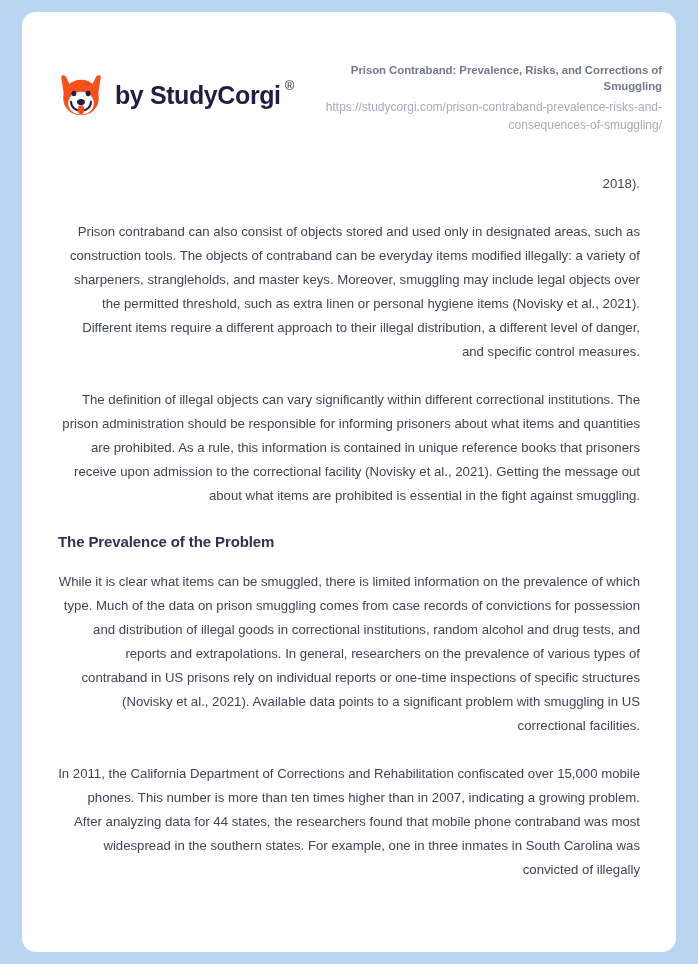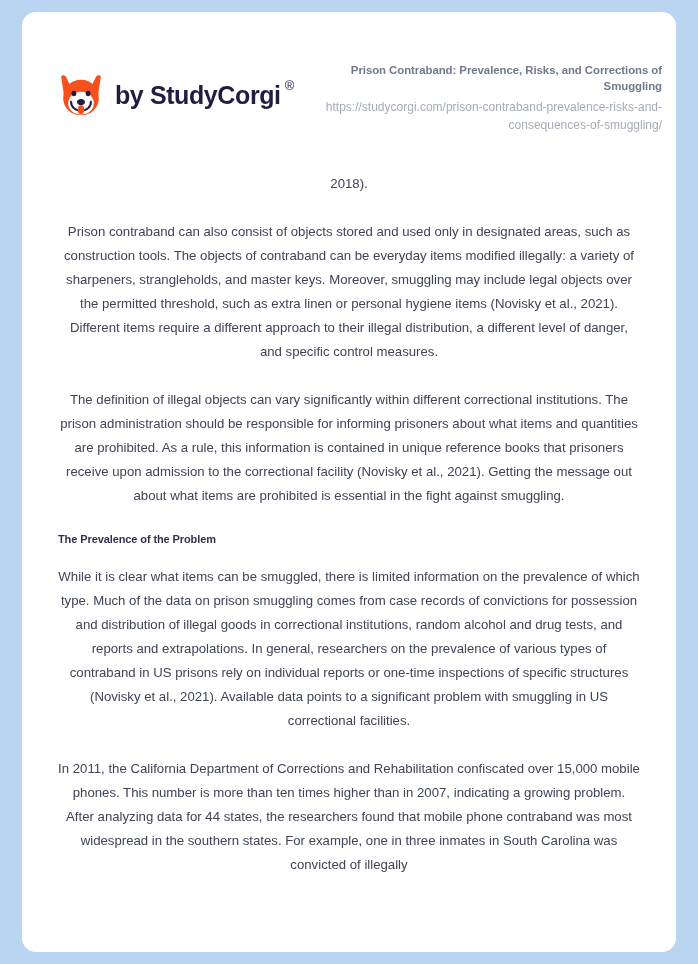--- a/index.html
+++ b/index.html
@@ -98,29 +98,29 @@
   .doc-body {
     padding: 0 36px 0 36px;
     box-sizing: border-box;
   }
 
   .doc-body p {
     font-size: 13.2px;
     line-height: 24px;
     color: #3f4457;
     margin: 0 0 24px 0;
-    text-align: center;
+    text-align: right;
   }
 
   .doc-body p.tight-top {
     margin-top: 38px;
   }
 
   .doc-body h2 {
-    font-size: 11px;
+    font-size: 15px;
     font-weight: bold;
     color: #332f52;
     margin: 4px 0 18px 0;
     line-height: 1.35;
     letter-spacing: -0.1px;
   }
 </style>
 </head>
 <body>
 

